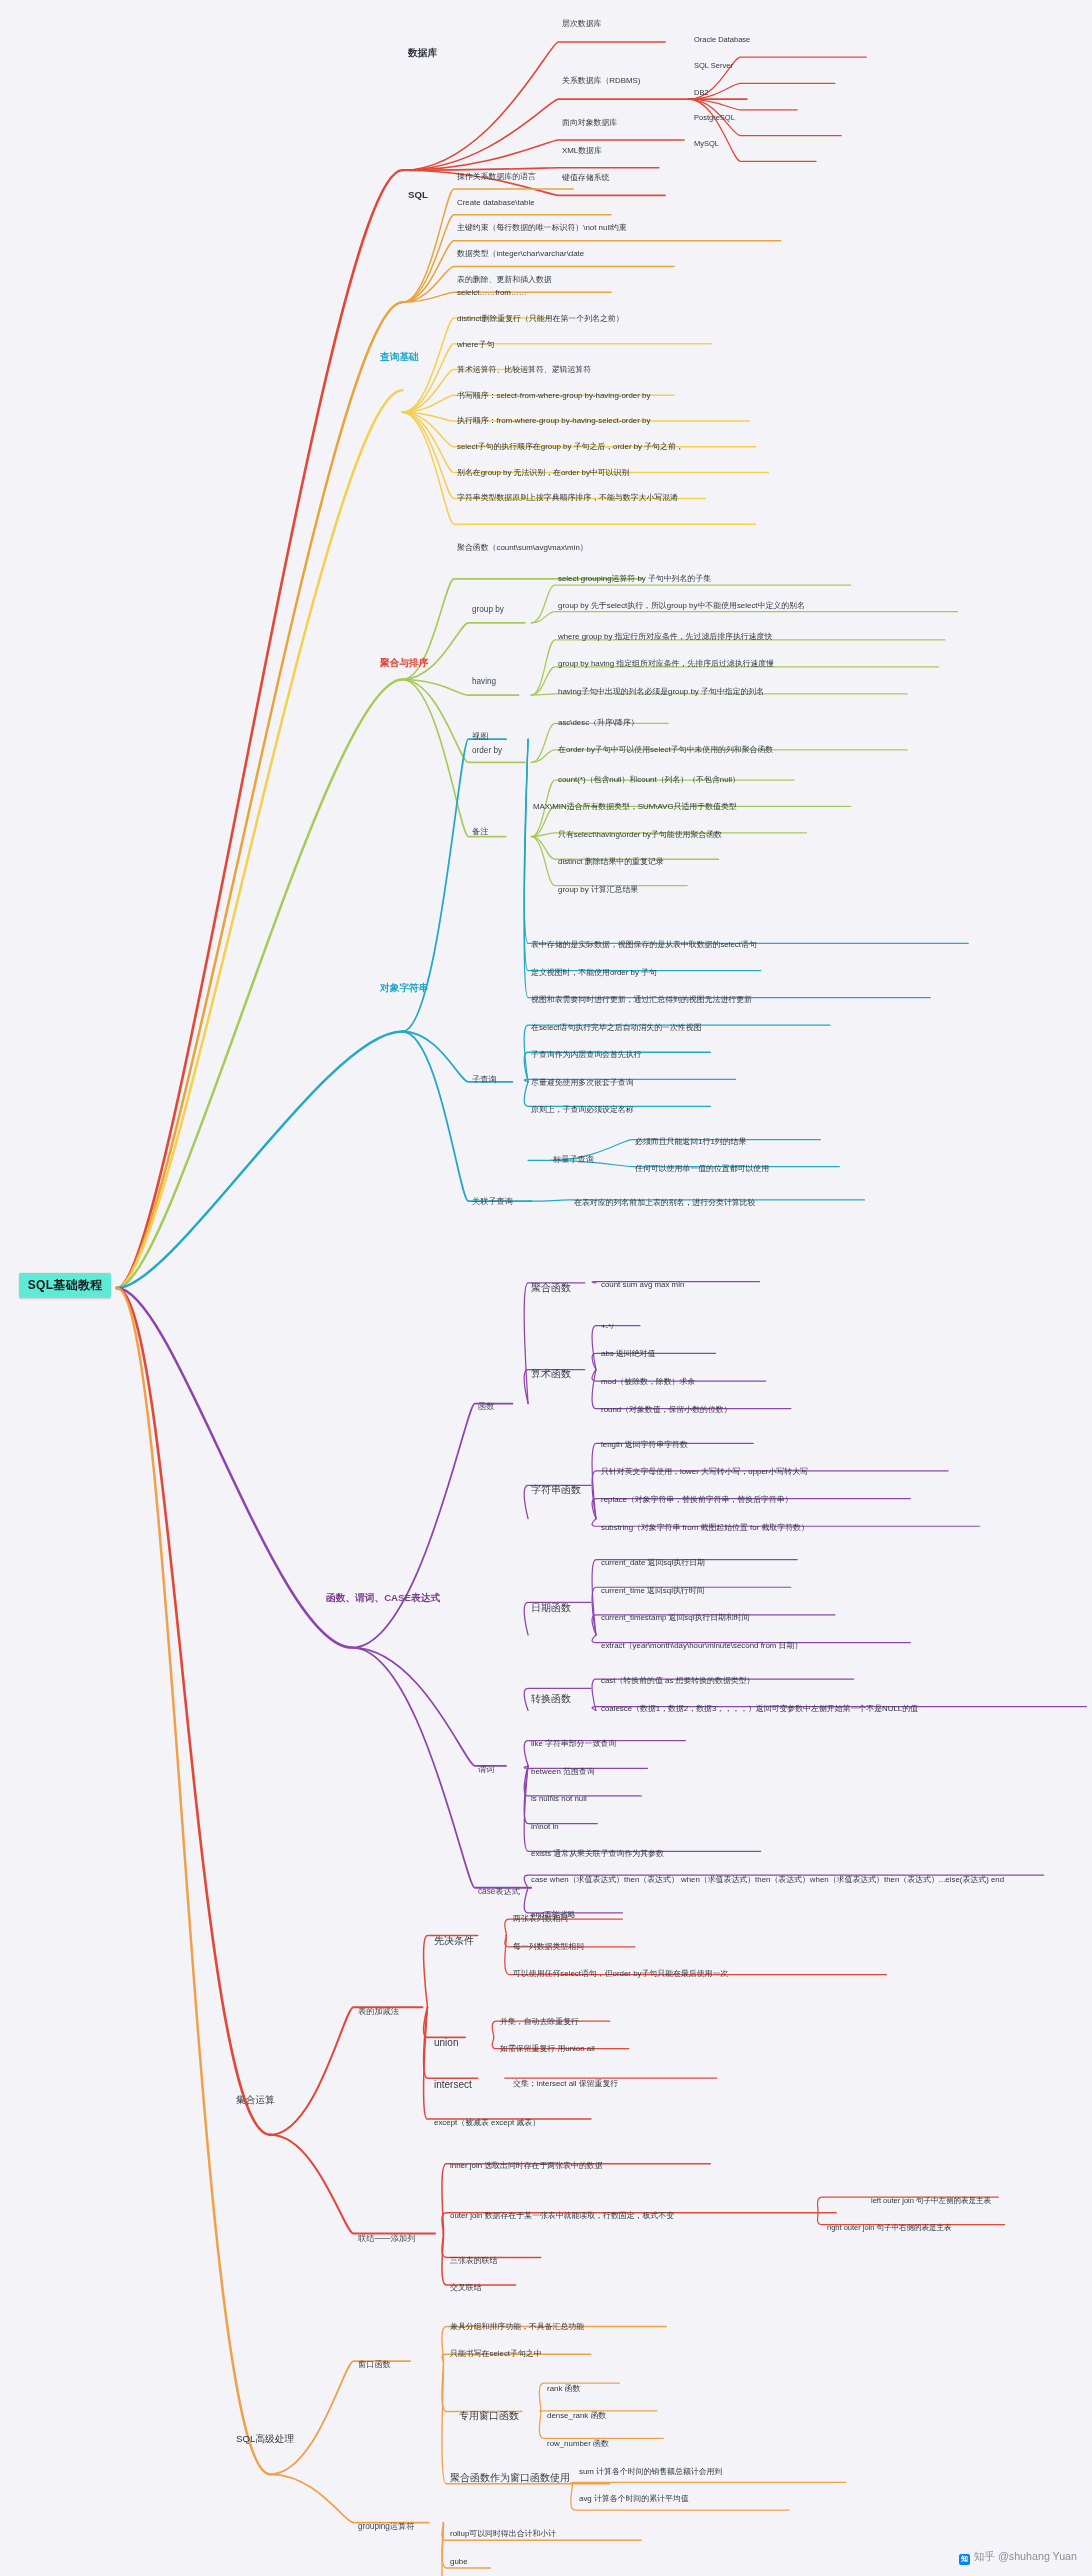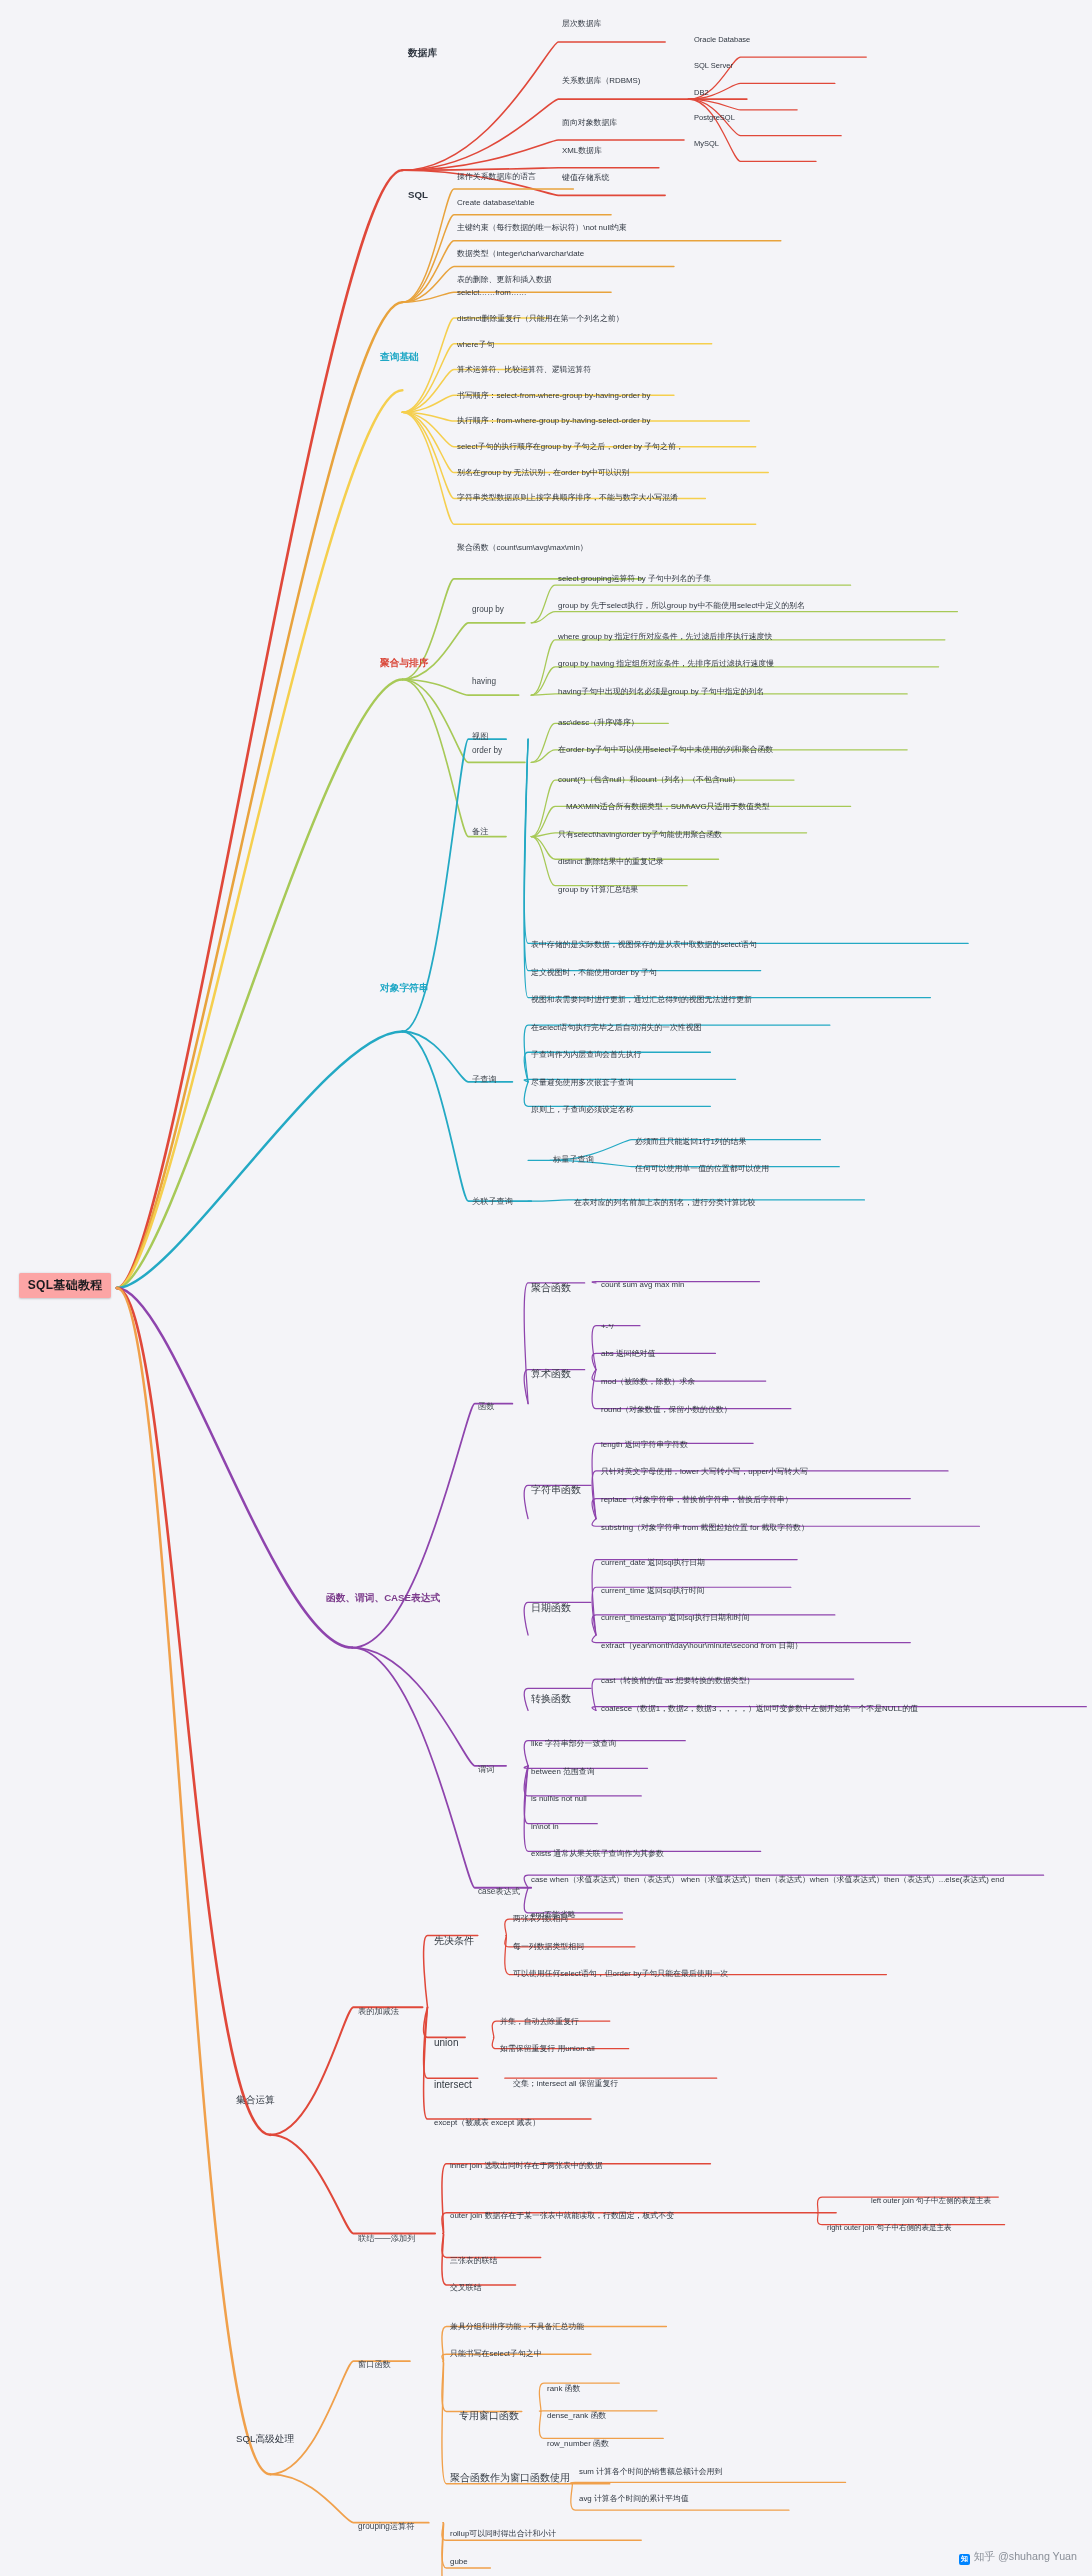--- a/index.html
+++ b/index.html
@@ -11,21 +11,21 @@
     color:#2f3640;
   }
   #canvas{position:absolute;inset:0;}
   svg.links{position:absolute;left:0;top:0;width:1092px;height:2576px;pointer-events:none;}
 
   .node{position:absolute;white-space:nowrap;line-height:1.15;}
 
   
   .root{
     left:19px;top:1273px;
-    background:#fca5a5;
+    background:#5eead4;
     color:#1b1b1f;
     font-size:12px;
     font-weight:700;
     padding:5.7px 8.8px;
     border-radius:1.9px;
     box-shadow:0 0.6px 1.9px rgba(0,0,0,.18);
     letter-spacing:0.3px;
   }
 
   
@@ -224,21 +224,21 @@
   <div class="node leaf" style="left: 558px; top: 601px;">group by 先于select执行，所以group by中不能使用select中定义的别名</div>
   <div class="node l2" style="left: 472px; top: 677px;">having</div>
   <div class="node leaf" style="left: 558px; top: 632px;">where group by 指定行所对应条件，先过滤后排序执行速度快</div>
   <div class="node leaf" style="left: 558px; top: 659px;">group by having 指定组所对应条件，先排序后过滤执行速度慢</div>
   <div class="node leaf" style="left: 558px; top: 687px;">having子句中出现的列名必须是group by 子句中指定的列名</div>
   <div class="node l2" style="left: 472px; top: 746px;">order by</div>
   <div class="node leaf" style="left: 558px; top: 718px;">asc\desc（升序\降序）</div>
   <div class="node leaf" style="left: 558px; top: 745px;">在order by子句中可以使用select子句中未使用的列和聚合函数</div>
   <div class="node l2" style="left: 472px; top: 827px;">备注</div>
   <div class="node leaf" style="left: 558px; top: 775px;">count(*)（包含null）和count（列名）（不包含null）</div>
-  <div class="node leaf" style="left: 566px; top: 802px;">MAX\MIN适合所有数据类型，SUM\AVG只适用于数值类型</div>
+  <div class="node leaf" style="left: 533px; top: 802px;">MAX\MIN适合所有数据类型，SUM\AVG只适用于数值类型</div>
   <div class="node leaf" style="left: 558px; top: 830px;">只有select\having\order by子句能使用聚合函数</div>
   <div class="node leaf" style="left: 558px; top: 857px;">distinct 删除结果中的重复记录</div>
   <div class="node leaf" style="left: 558px; top: 885px;">group by 计算汇总结果</div>
 
   <div class="node l1 c-teal" style="left: 380px; top: 982px;">对象字符串</div>
   <div class="node l2" style="left: 472px; top: 732px;">视图</div>
   <div class="node leaf" style="left: 531px; top: 940px;">表中存储的是实际数据，视图保存的是从表中取数据的select语句</div>
   <div class="node leaf" style="left: 531px; top: 968px;">定义视图时，不能使用order by 子句</div>
   <div class="node leaf" style="left: 531px; top: 995px;">视图和表需要同时进行更新，通过汇总得到的视图无法进行更新</div>
   <div class="node l2" style="left: 472px; top: 1075px;">子查询</div>

